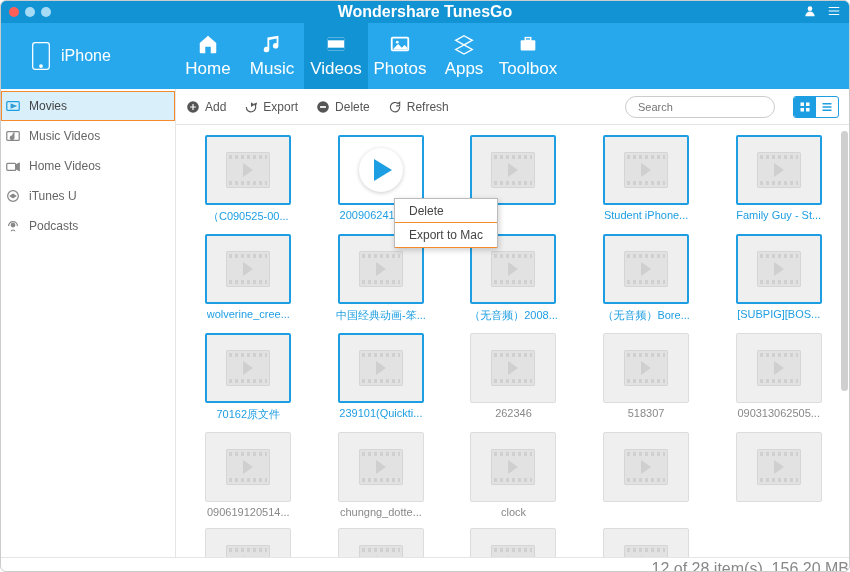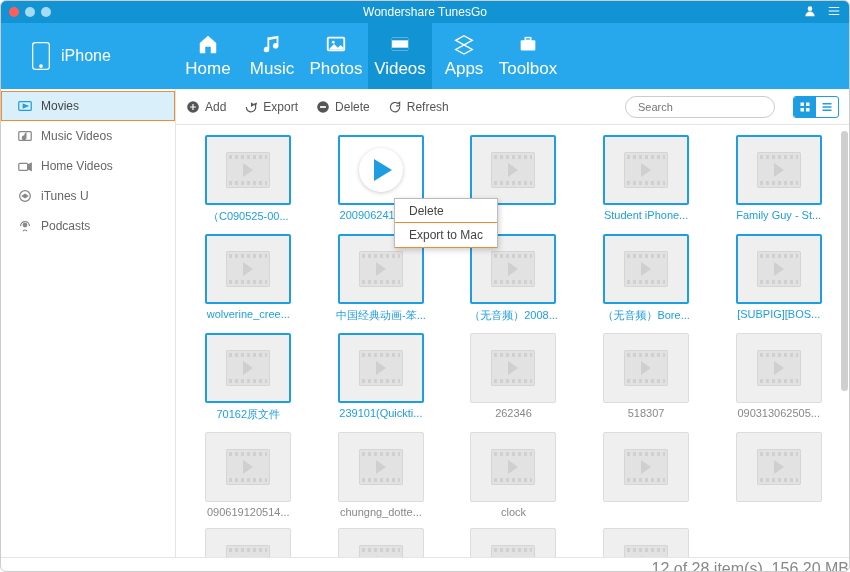--- a/index.html
+++ b/index.html
@@ -5,37 +5,37 @@
 * { box-sizing: border-box; margin: 0; padding: 0; }
 body { font-family: -apple-system, "Helvetica Neue", Arial, sans-serif; font-size: 12px; color: #555; background: #fff; width: 850px; height: 572px; overflow: hidden; border: 1px solid #ccc; border-radius: 6px; }
 
 
 .titlebar { height: 22px; background: #1293d4; display: flex; align-items: center; padding: 0 8px; position: relative; }
 .traffic { display: flex; gap: 6px; }
 .traffic span { width: 10px; height: 10px; border-radius: 50%; display: block; }
 .traffic .close { background: #ff5f57; }
 .traffic .min { background: #a6dbf6; }
 .traffic .max { background: #a6dbf6; }
-.titlebar .title { position: absolute; left: 0; right: 0; text-align: center; color: #fff; font-size: 12px; }
+.titlebar .title { position: absolute; left: 0; right: 0; text-align: center; color: #fff; font-size: 16px; font-weight: bold; }
 .titlebar .right { margin-left: auto; display: flex; gap: 10px; color: #fff; }
 .titlebar .right svg { width: 14px; height: 14px; fill: #fff; }
 
 
 .header { height: 66px; background: #28a8ec; display: flex; align-items: stretch; }
 .device { width: 175px; display: flex; align-items: center; color: #fff; padding-left: 30px; gap: 10px; font-size: 16px; }
 .device svg { width: 20px; height: 30px; fill: none; stroke: #fff; stroke-width: 1.5; }
 .nav { display: flex; }
 .nav-item { width: 64px; display: flex; flex-direction: column; align-items: center; justify-content: center; gap: 4px; color: #fff; font-size: 17px; cursor: pointer; }
 .nav-item.active { background: #1293d4; }
 .nav-item svg { width: 22px; height: 22px; fill: #fff; }
 
 
 .main { display: flex; height: calc(100% - 22px - 58px - 22px); }
 .sidebar { width: 175px; border-right: 1px solid #e5e5e5; padding-top: 2px; }
-.side-item { height: 30px; display: flex; align-items: center; padding-left: 16px; gap: 8px; cursor: pointer; color: #666; font-size: 12px; }
+.side-item { height: 30px; display: flex; align-items: center; padding-left: 4px; gap: 8px; cursor: pointer; color: #666; font-size: 12px; }
 .side-item.active { background: #d9f0fb; color: #444; }
 .side-item.hl { outline: 1.5px solid #f38b2c; outline-offset: -1px; }
 .side-item svg { width: 16px; height: 14px; fill: none; stroke: #888; stroke-width: 1.4; }
 .side-item.active svg { stroke: #1e9ee2; }
 
 .content { flex: 1; display: flex; flex-direction: column; }
 .toolbar { height: 36px; border-bottom: 1px solid #e5e5e5; display: flex; align-items: center; padding: 0 10px; gap: 18px; }
 .tbtn { display: flex; align-items: center; gap: 5px; color: #555; cursor: pointer; font-size: 12px; }
 .tbtn svg { width: 14px; height: 14px; fill: #555; }
 .toolbar .spacer { flex: 1; }
@@ -109,35 +109,35 @@
           <path d="M3 11l9-8 9 8v10a1 1 0 01-1 1h-5v-7H9v7H4a1 1 0 01-1-1z"></path>
         </svg>
         <span>Home</span>
       </div>
       <div class="nav-item">
         <svg viewBox="0 0 24 24">
           <path d="M9 18a3 3 0 11-2-2.8V5l12-2v11a3 3 0 11-2-2.8V6L9 7.5z"></path>
         </svg>
         <span>Music</span>
       </div>
+      <div class="nav-item active">
+        <svg viewBox="0 0 24 24">
+          <rect x="3" y="5" width="18" height="14" rx="1"></rect>
+          <rect x="3" y="5" width="18" height="3" fill="#1293d4"></rect>
+          <rect x="3" y="16" width="18" height="3" fill="#1293d4"></rect>
+        </svg>
+        <span>Videos</span>
+      </div>
       <div class="nav-item">
         <svg viewBox="0 0 24 24">
           <rect x="3" y="5" width="18" height="14" rx="1" fill="none" stroke="#fff" stroke-width="2"></rect>
           <circle cx="9" cy="10" r="1.5"></circle>
           <path d="M5 17l5-5 4 4 3-3 3 3v2H5z"></path>
         </svg>
         <span>Photos</span>
-      </div>
-      <div class="nav-item active">
-        <svg viewBox="0 0 24 24">
-          <rect x="3" y="5" width="18" height="14" rx="1"></rect>
-          <rect x="3" y="5" width="18" height="3" fill="#1293d4"></rect>
-          <rect x="3" y="16" width="18" height="3" fill="#1293d4"></rect>
-        </svg>
-        <span>Videos</span>
       </div>
       <div class="nav-item">
         <svg viewBox="0 0 24 24">
           <path d="M12 3l9 5-9 5-9-5 9-5zm0 10l9 5-9 5-9-5 9-5z" fill="none" stroke="#fff" stroke-width="1.5"></path>
         </svg>
         <span>Apps</span>
       </div>
       <div class="nav-item">
         <svg viewBox="0 0 24 24">
           <rect x="4" y="8" width="16" height="11" rx="1"></rect>

